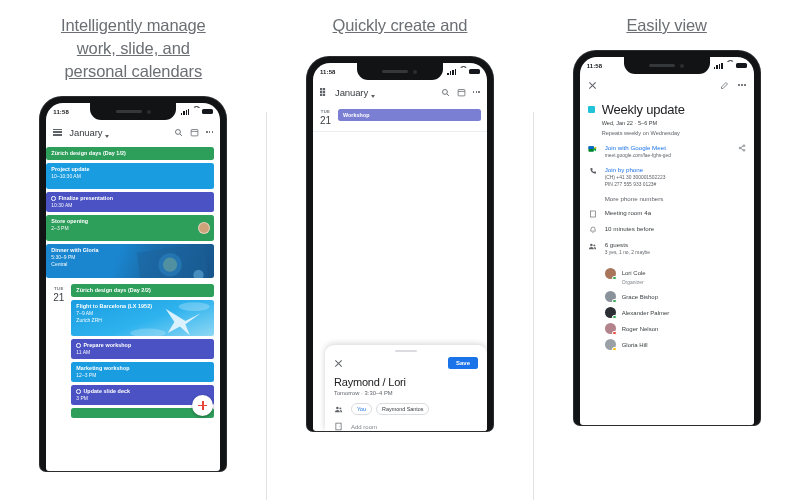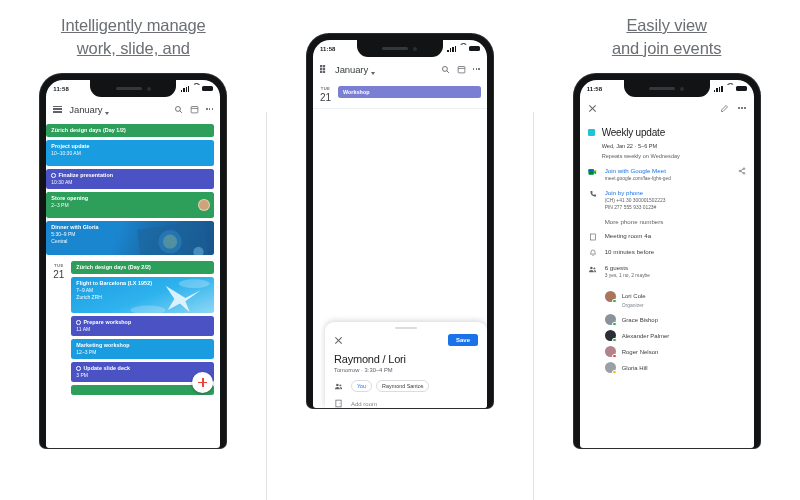--- a/index.html
+++ b/index.html
@@ -161,21 +161,21 @@
   .chiprow { display: flex; gap: 4px; }
   .guestchip { font-size: 5.4px; color: #1a73e8; border: .7px solid #dadce0; border-radius: 7px; padding: 1.8px 5px; background: #fff; }
   .guestchip.dark { color: #3c4043; }
   .placeholder { font-size: 6px; color: #80868b; }
 
   
   .detailbar { height: 22px; display: flex; align-items: center; justify-content: space-between; padding: 0 8px; }
   .dbody { padding: 4px 8px 0; }
   .dtitlerow { display: flex; gap: 7px; align-items: flex-start; margin-top: 3px; }
   .colorsq { width: 7px; height: 7px; background: #1fc2d7; border-radius: 1.2px; margin-top: 3px; flex: 0 0 7px; }
-  .dtitle { font-size: 10px; color: #202124; line-height: 13px; letter-spacing: -.2px;}
+  .dtitle { font-size: 13px; color: #202124; line-height: 13px; letter-spacing: -.2px;}
   .dmeta { font-size: 5.6px; color: #3c4043; margin-top: 2.5px; line-height: 8px; }
   .dmeta.grey { color: #5f6368; }
   .drow { display: flex; gap: 7px; margin-top: 7px; align-items: flex-start; }
   .drow .ic { width: 10px; flex: 0 0 10px; display: flex; justify-content: center; padding-top: 1px; color: #5f6368; }
   .link { font-size: 6.2px; color: #1a73e8; line-height: 8px; }
   .sub { font-size: 4.9px; color: #5f6368; line-height: 7px; }
   .txt { font-size: 6.2px; color: #3c4043; line-height: 8px; }
   .muted { font-size: 6.2px; color: #5f6368; }
   .guest { display: flex; align-items: center; gap: 6px; margin-top: 5px; }
   .gav { width: 11px; height: 11px; border-radius: 50%; flex: 0 0 11px; position: relative; }
@@ -187,20 +187,21 @@
 <body>
 
 <div class="stage">
   <div class="divider d1"></div>
   <div class="divider d2"></div>
 
   <div class="panel">
     <div class="headline">
       <span class="ln">Intelligently manage</span>
       <span class="ln">work, slide, and</span>
+      <span class="ln">personal calendars</span>
     </div>
 
     <div class="phone p1">
       <div class="screen">
         <div class="notch">
           <span class="spk"></span>
           <span class="cam"></span>
         </div>
         <div class="statusbar">
           <span>11:58</span>
@@ -319,20 +320,21 @@
           <div class="fab">
             <span class="plus"></span>
           </div>
         </div>
       </div>
     </div>
   </div>
 
   <div class="panel">
     <div class="headline">
+      <span class="ln">Quickly create and</span>
     </div>
 
     <div class="phone p2">
       <div class="screen">
         <div class="notch">
           <span class="spk"></span>
           <span class="cam"></span>
         </div>
         <div class="statusbar">
           <span>11:58</span>
@@ -450,21 +452,20 @@
             <span class="placeholder">Add room</span>
           </div>
         </div>
       </div>
     </div>
   </div>
 
   <div class="panel">
     <div class="headline">
       <span class="ln">Easily view</span>
-      <span class="ln">and join events</span>
     </div>
 
     <div class="phone p3">
       <div class="screen">
         <div class="notch">
           <span class="spk"></span>
           <span class="cam"></span>
         </div>
         <div class="statusbar">
           <span>11:58</span>

